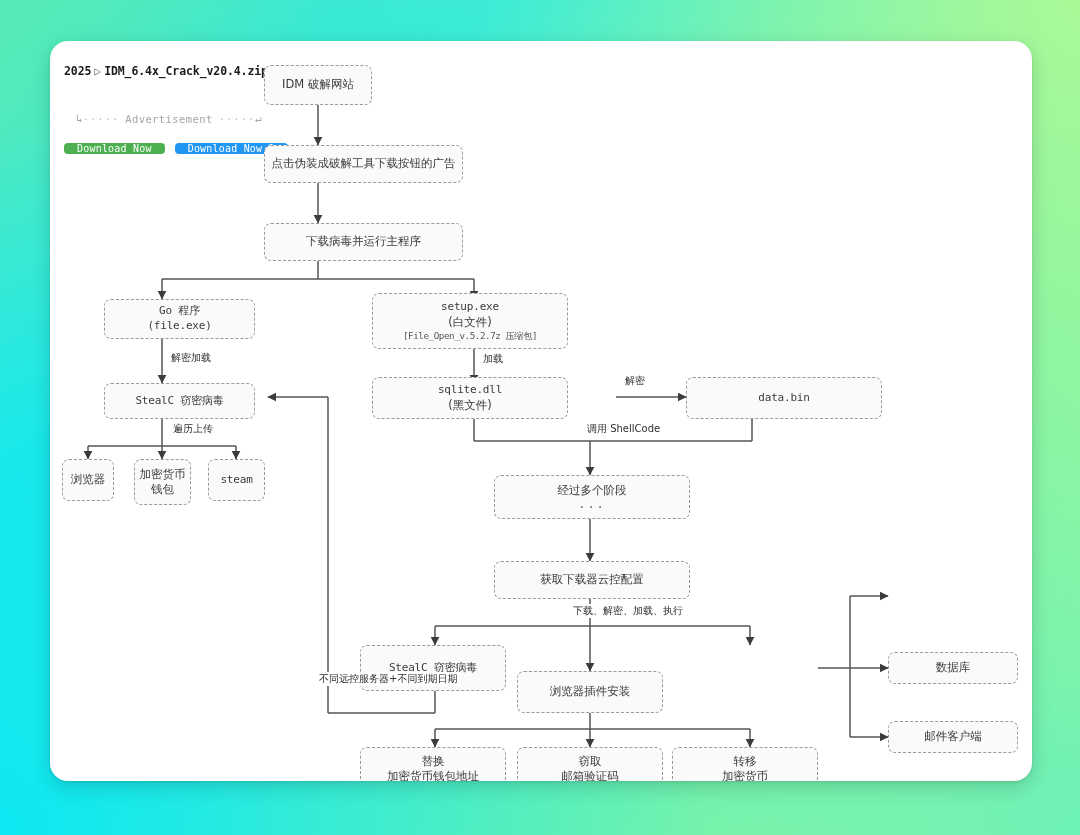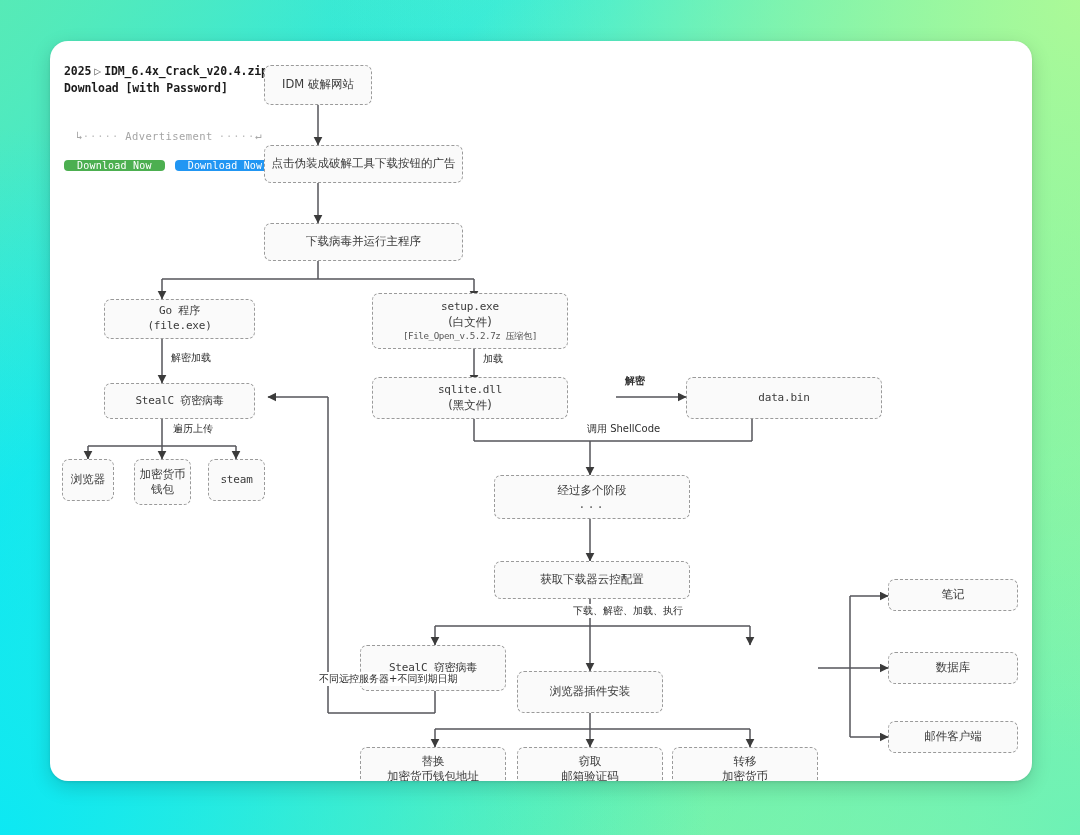--- a/index.html
+++ b/index.html
@@ -211,21 +211,20 @@
       </g>
       <g stroke="#55555a" stroke-width="1.5" fill="none" marker-end="url(#ah)">
         <path d="M38,405 L38,418"></path>
         <path d="M112,405 L112,418"></path>
         <path d="M186,405 L186,418"></path>
       </g>
     </svg>
 
     <div class="mock">
       <div class="mock-line1"><span>2025</span><span class="mock-tri">▷</span><span>IDM_6.4x_Crack_v20.4.zip</span></div>
-      <div class="mock-line2">Download [with Password]</div>
 
       <div class="ad-row">
         <span class="ad-glyph">↳</span>
         <span class="ad-dash">·····</span>
         <span class="ad-word">Advertisement</span>
         <span class="ad-dash">·····</span>
         <span class="ad-glyph">↵</span>
       </div>
 
       <div class="btn-row">
@@ -294,23 +293,20 @@
 
     <div class="node" style="left:310px; top:604px; width:146px; height:46px;">
       <span class="ln mono">StealC 窃密病毒</span>
     </div>
 
     <div class="node" style="left:467px; top:630px; width:146px; height:42px;">
       <span class="ln cn">浏览器插件安装</span>
     </div>
 
 
-    <div class="node" style="left:838px; top:538px; width:130px; height:32px;">
-      <span class="ln cn">笔记</span>
-    </div>
 
     <div class="node" style="left:838px; top:611px; width:130px; height:32px;">
       <span class="ln cn">数据库</span>
     </div>
 
     <div class="node" style="left:838px; top:680px; width:130px; height:32px;">
       <span class="ln cn">邮件客户端</span>
     </div>
 
     <div class="node" style="left:310px; top:706px; width:146px; height:44px;">
@@ -323,20 +319,20 @@
       <span class="ln cn">邮箱验证码</span>
     </div>
 
     <div class="node" style="left:622px; top:706px; width:146px; height:44px;">
       <span class="ln cn">转移</span>
       <span class="ln cn">加密货币</span>
     </div>
 
     <div class="elabel" style="left:118px; top:310px;">解密加载</div>
     <div class="elabel" style="left:430px; top:311px;">加载</div>
-    <div class="elabel" style="left:572px; top:333px;font-weight:bold;">解密</div>
+    <div class="elabel" style="left:572px; top:333px;">解密</div>
     <div class="elabel" style="left:534px; top:381px;">调用 ShellCode</div>
     <div class="elabel" style="left:120px; top:381px;">遍历上传</div>
     <div class="elabel" style="left:520px; top:563px;">下载、解密、加载、执行</div>
     <div class="elabel" style="left:266px; top:631px;">不同远控服务器+不同到期日期</div>
 
   </div>
 </div>
 
 </body></html>

